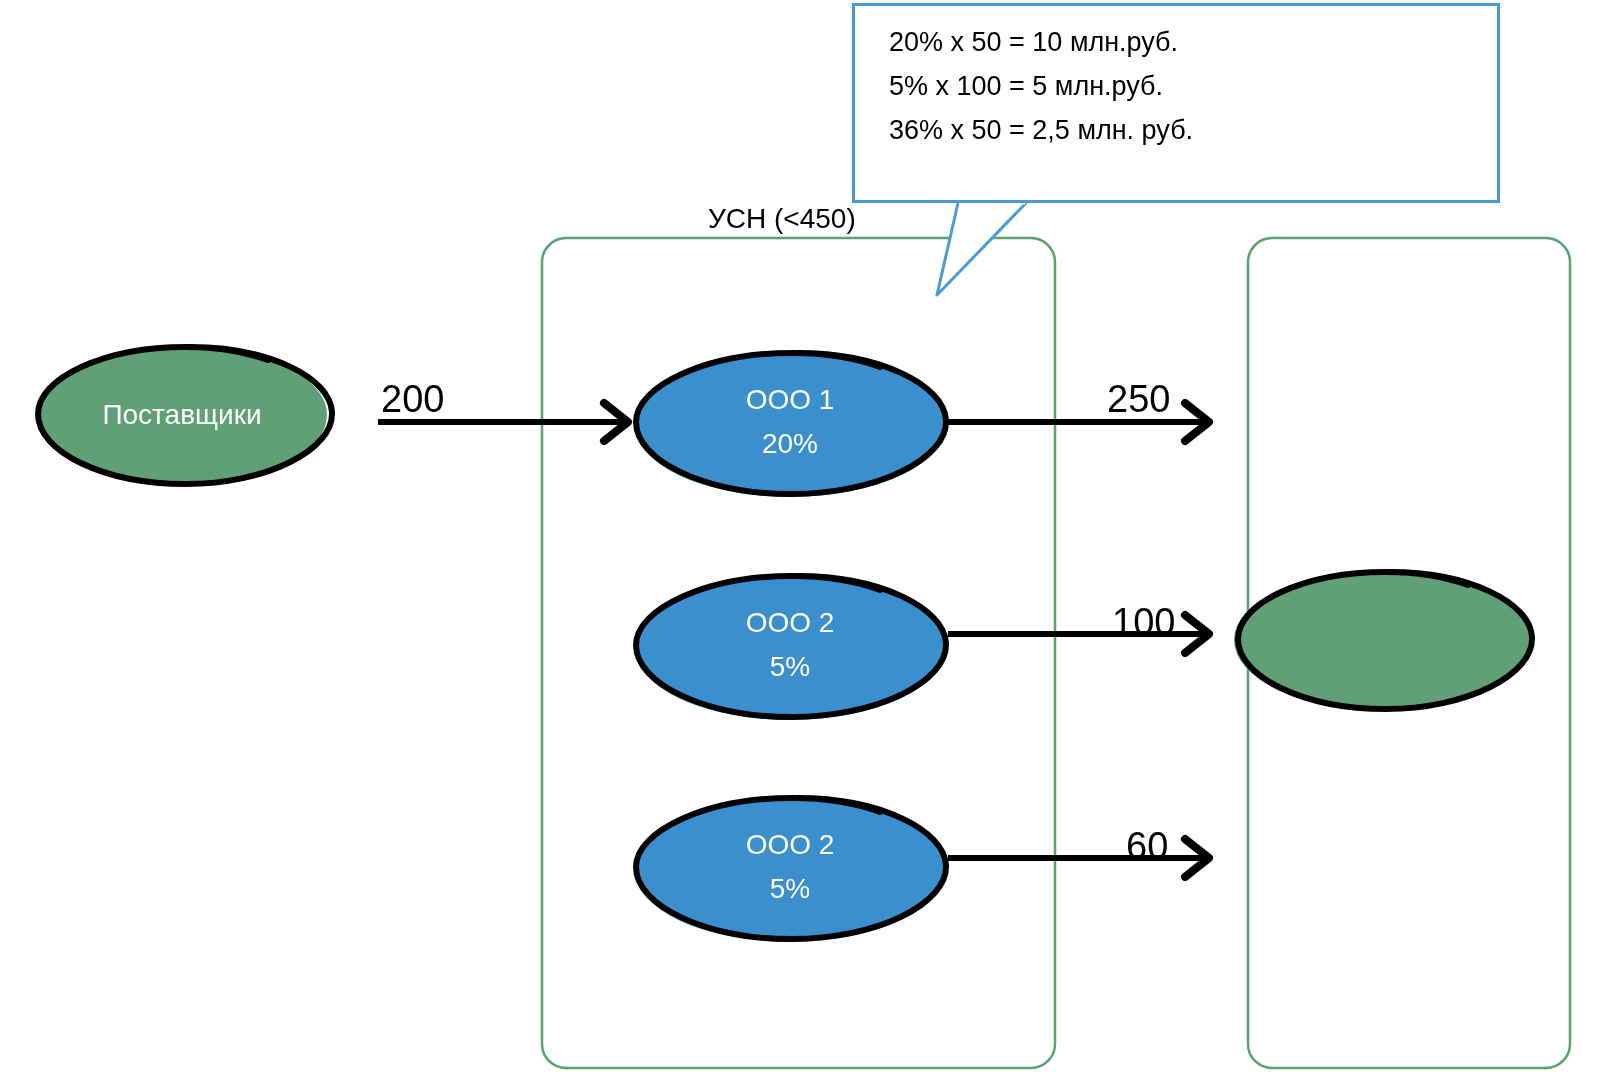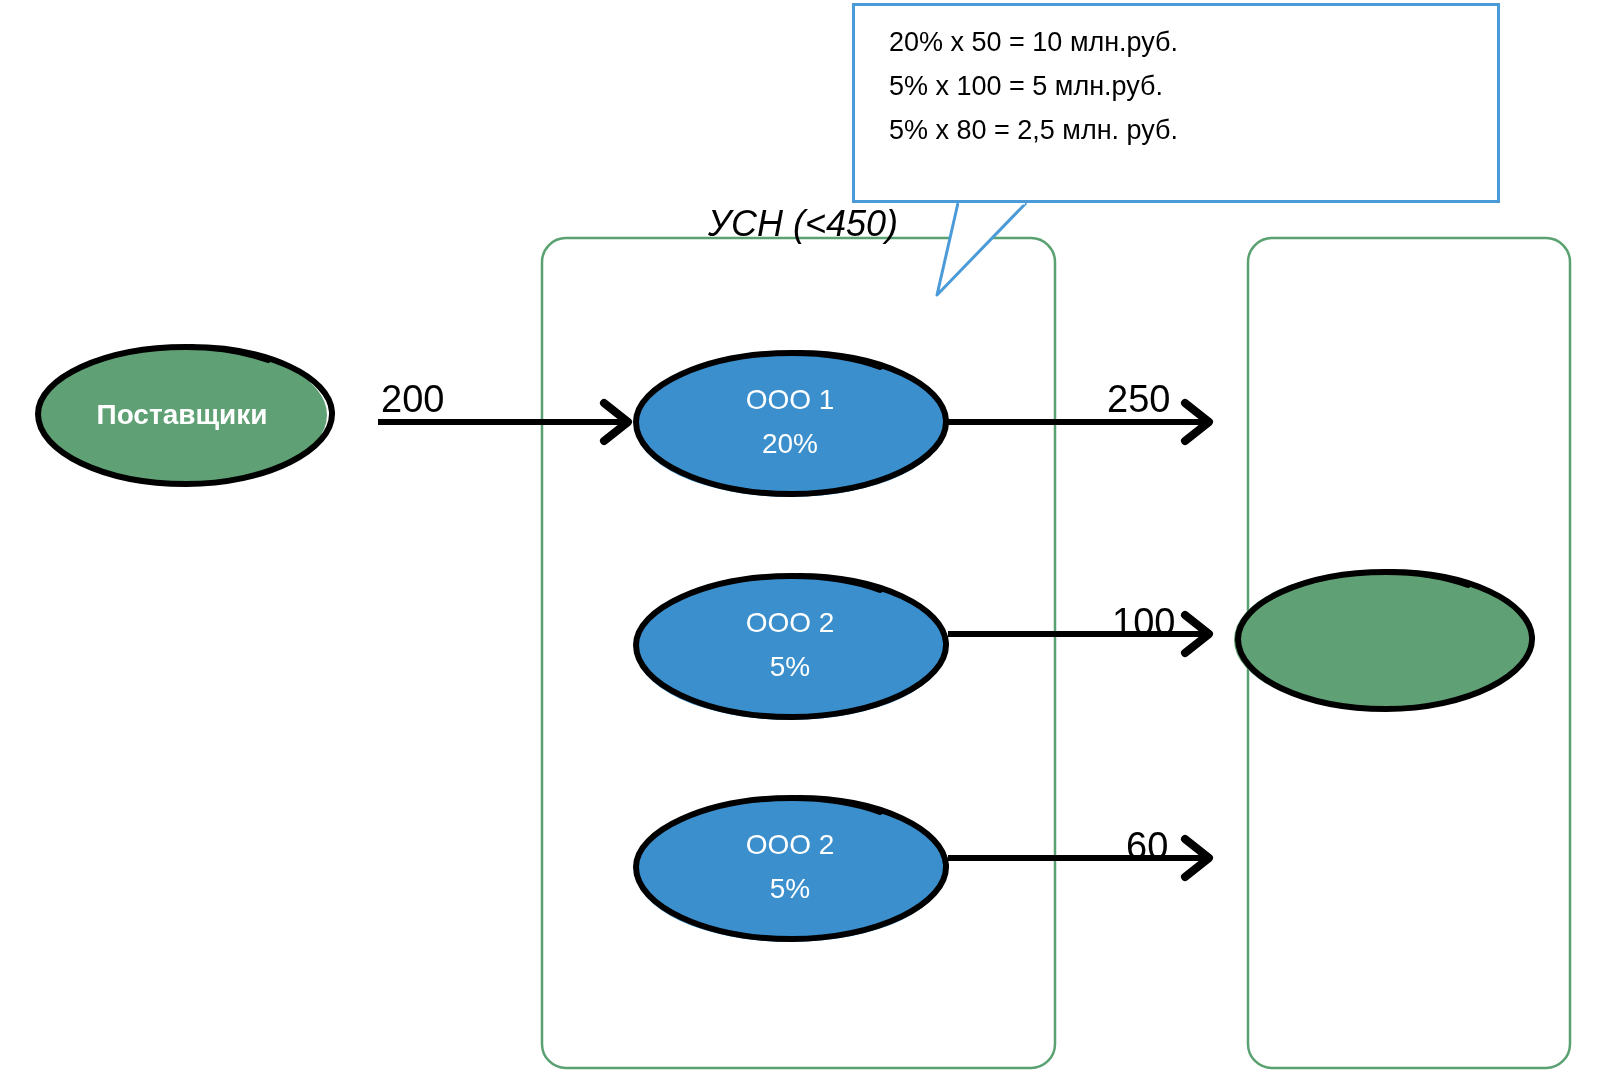--- a/index.html
+++ b/index.html
@@ -26,23 +26,22 @@
   }
   .txt {
     position: absolute;
     white-space: nowrap;
     color: #000000;
   }
   
   #usn-label {
     left: 708px;
     top: 203px;
-    font-size: 36px;
+    font-size: 28px;
     color: #000000;
-    font-style: italic;
   }
   
   #callout-box {
     position: absolute;
     left: 852px;
     top: 3px;
     width: 648px;
     height: 200px;
     border: 3px solid #4a9bd8;
     background: #ffffff;
@@ -159,24 +158,24 @@
       <line x1="959" y1="202" x2="1025" y2="202" stroke="#ffffff" stroke-width="5"></line>
     </g>
 
   </svg>
 
   <div class="txt" id="usn-label">УСН (&lt;450)</div>
 
   <div id="callout-box">
     <div class="callout-line">20% x 50 = 10 млн.руб.</div>
     <div class="callout-line">5% x 100 = 5 млн.руб.</div>
-    <div class="callout-line">5% x 80 = 2,5 млн. руб.</div>
+    <div class="callout-line">36% x 50 = 2,5 млн. руб.</div>
   </div>
 
-  <div class="node-label" style="left:32px; top:393px; width:300px;font-weight:bold;">Поставщики</div>
+  <div class="node-label" style="left:32px; top:393px; width:300px;">Поставщики</div>
 
   <div class="node-label" style="left:640px; top:378px; width:300px;">ООО 1</div>
   <div class="node-label" style="left:640px; top:422px; width:300px;">20%</div>
 
   <div class="node-label" style="left:640px; top:601px; width:300px;">ООО 2</div>
   <div class="node-label" style="left:640px; top:645px; width:300px;">5%</div>
 
   <div class="node-label" style="left:640px; top:823px; width:300px;">ООО 2</div>
   <div class="node-label" style="left:640px; top:867px; width:300px;">5%</div>
 

